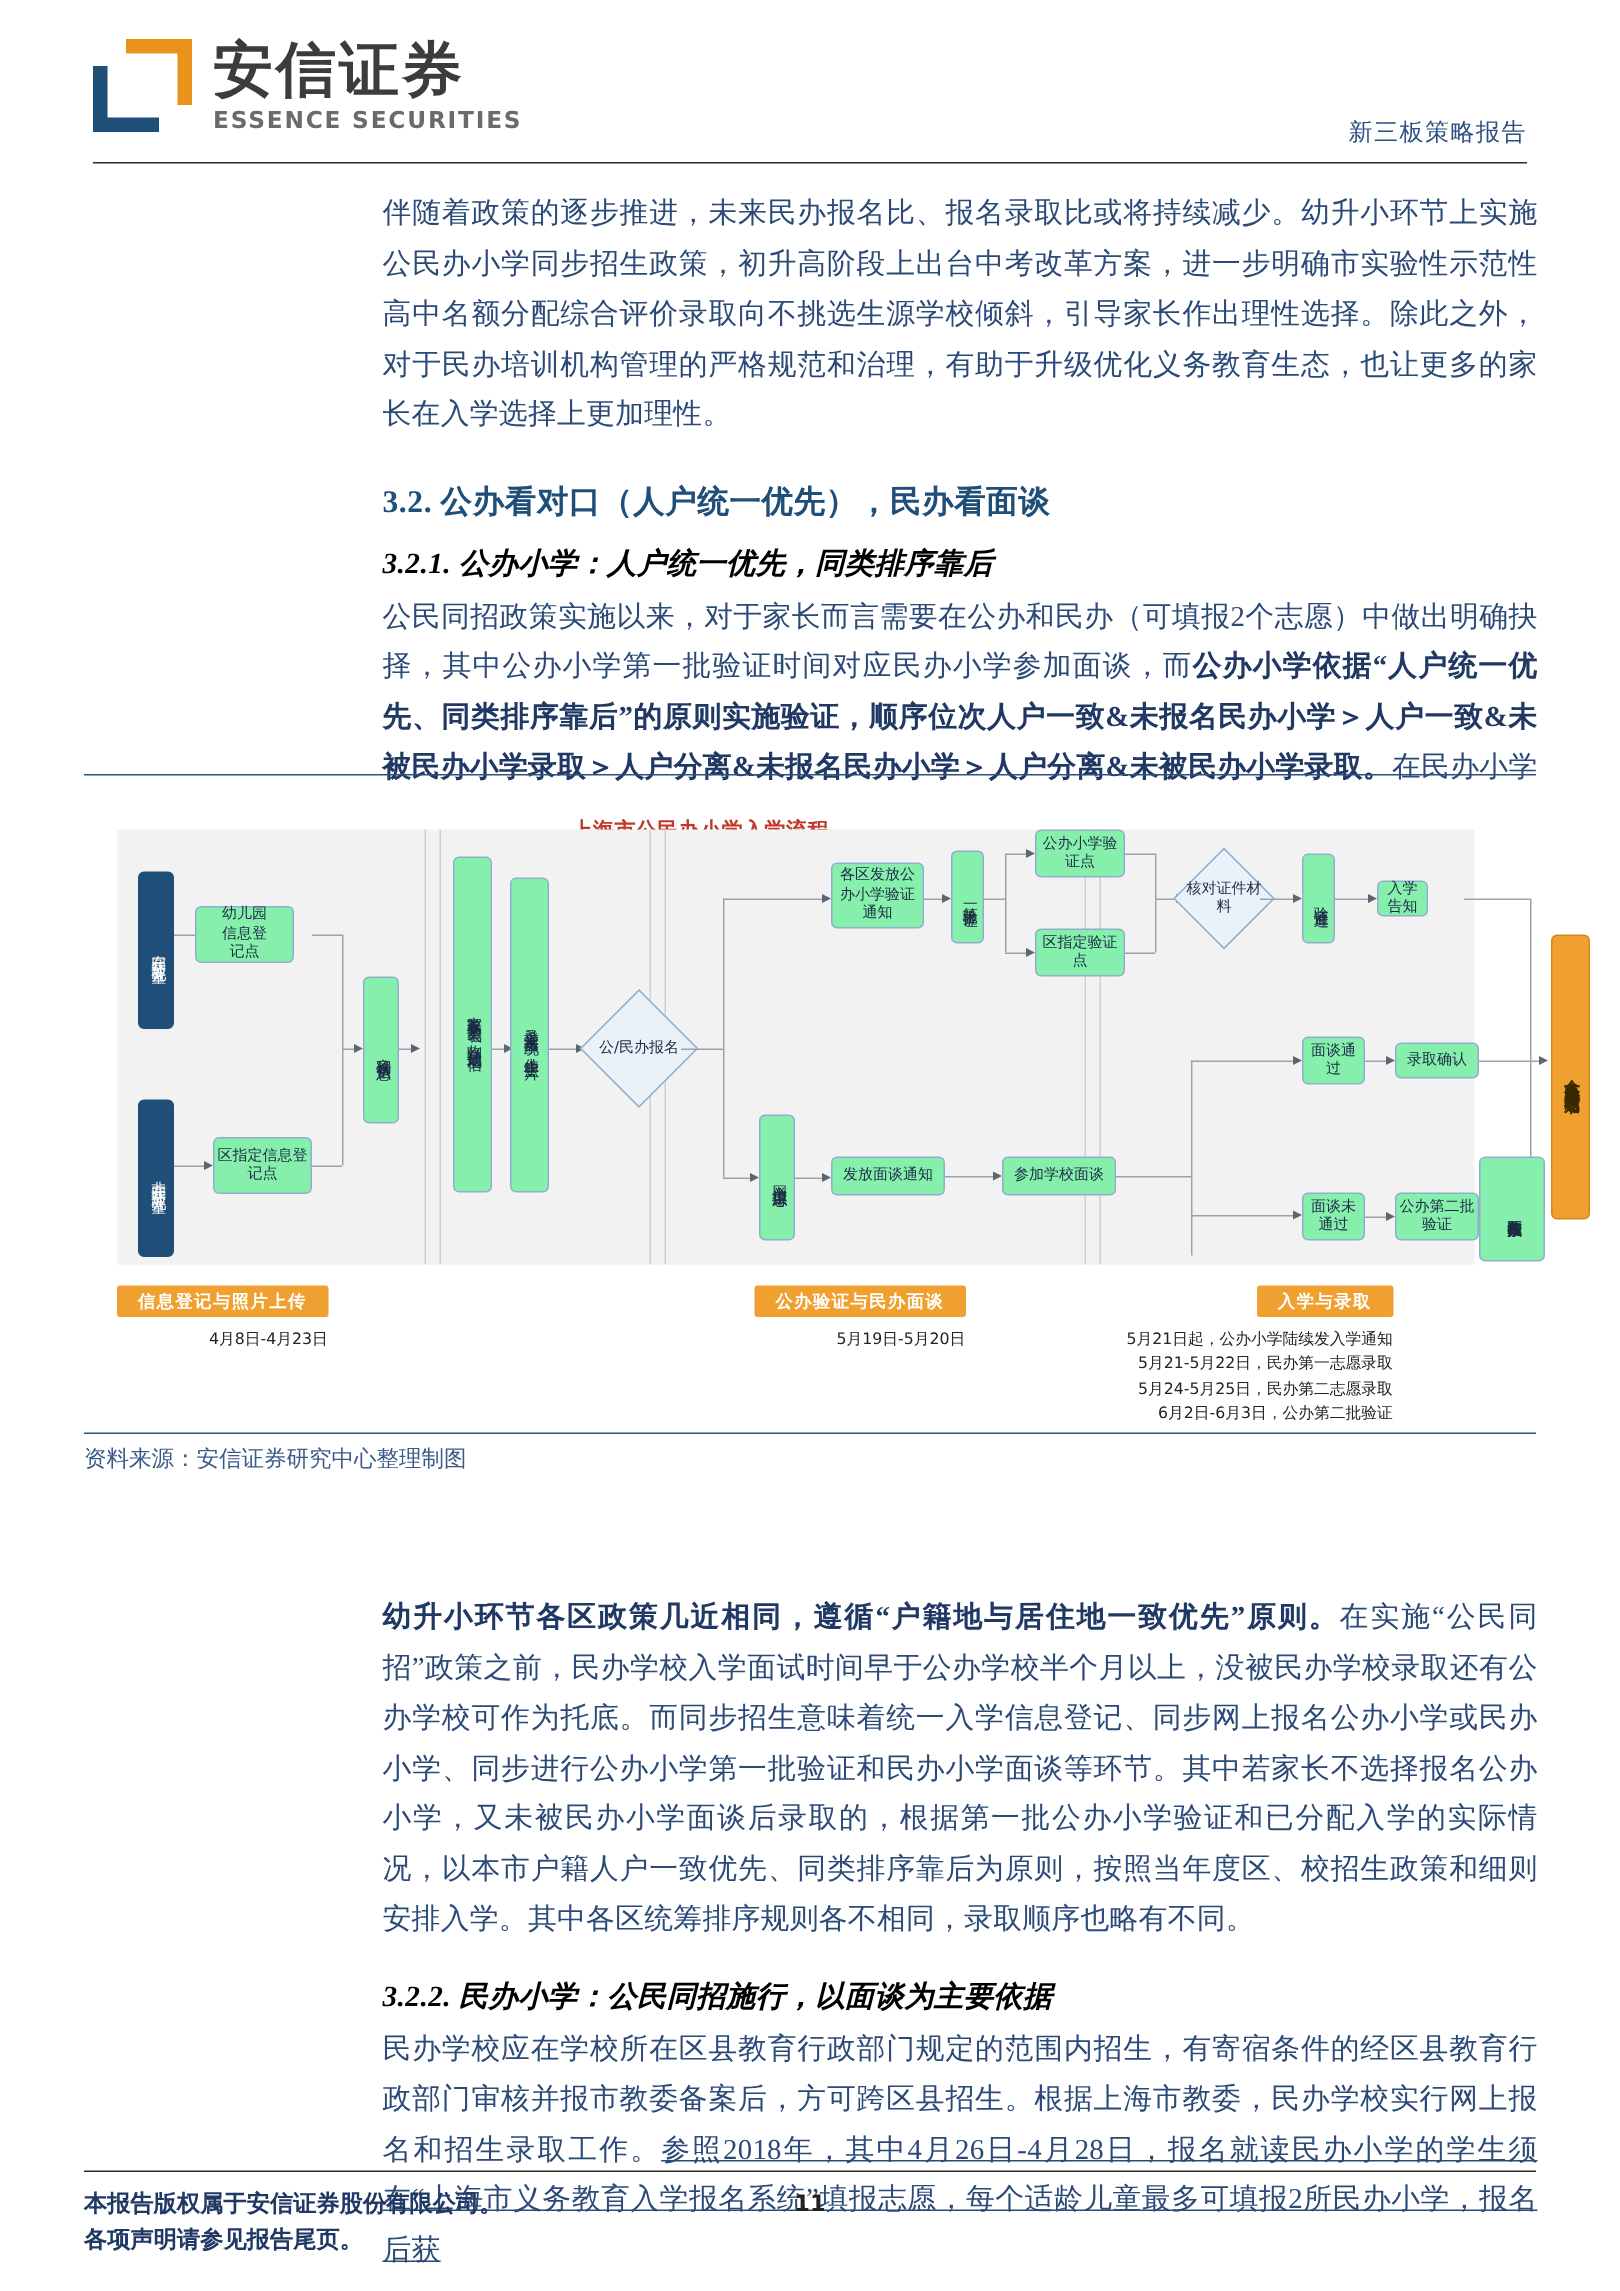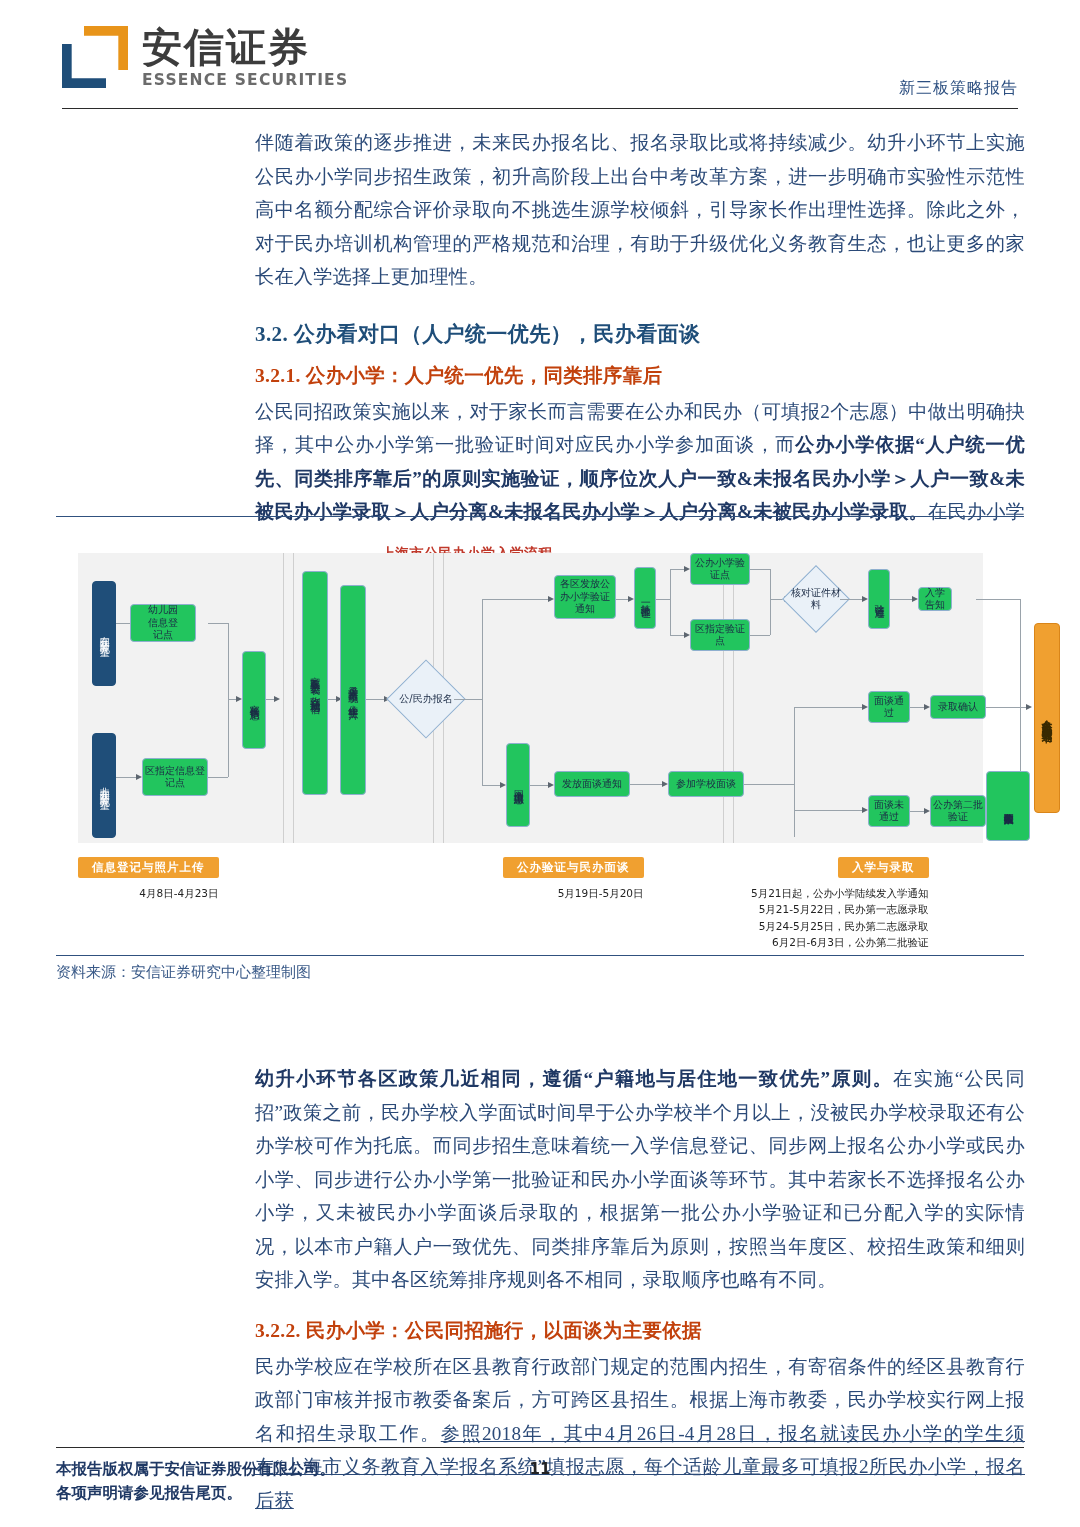--- a/index.html
+++ b/index.html
@@ -61,22 +61,23 @@
   .b { font-weight:bold; color:#1f3864; }
   .u { text-decoration:underline; }
 
   h3.head {
     margin:26px 0 8px 0;
     font-size:21px; font-weight:bold; color:#1F4E79;
     letter-spacing:0.4px;
   }
   h4.head {
     margin:14px 0 6px 0;
-    font-size:19.5px; font-weight:bold; color:#c2410c;
+    font-size:19.5px; font-weight:bold; color:#000000;
     letter-spacing:0.3px;
+    font-style:italic;
   }
 
   
   .figure { position:absolute; left:56px; top:516px; width:968px; }
   .fig-title {
     font-size:18px; font-weight:bold; color:#1F4E79;
     font-family:"DejaVu Sans","Liberation Sans",sans-serif;
     letter-spacing:0.3px; padding-bottom:6px;
   }
   .fig-rule { height:0; border-top:1.6px solid #30517f; }
@@ -96,21 +97,21 @@
     font-size:14px; font-weight:700; color:#C0392B; letter-spacing:0.3px;
   }
   .canvas {
     position:absolute; left:22px; top:32px; width:905px; height:290px;
     background:#F2F2F2;
   }
   .divider { position:absolute; top:0; width:0; height:290px; border-left:1px solid #cfcfcf; }
 
   .node {
     position:absolute;
-    background:#22c55e;
+    background:#86efac;
     border:1px solid #8FAFCF;
     border-radius:4px;
     font-family:"DejaVu Sans","Liberation Sans",sans-serif;
     font-size:10px; color:#1b2b45; line-height:1.25;
     display:flex; align-items:center; justify-content:center;
     text-align:center;
   }
   .node.vert { writing-mode:vertical-rl; text-orientation:upright; letter-spacing:1px; }
   .node.blue {
     background:#1F4E79; border:1px solid #1F4E79; color:#ffffff;

